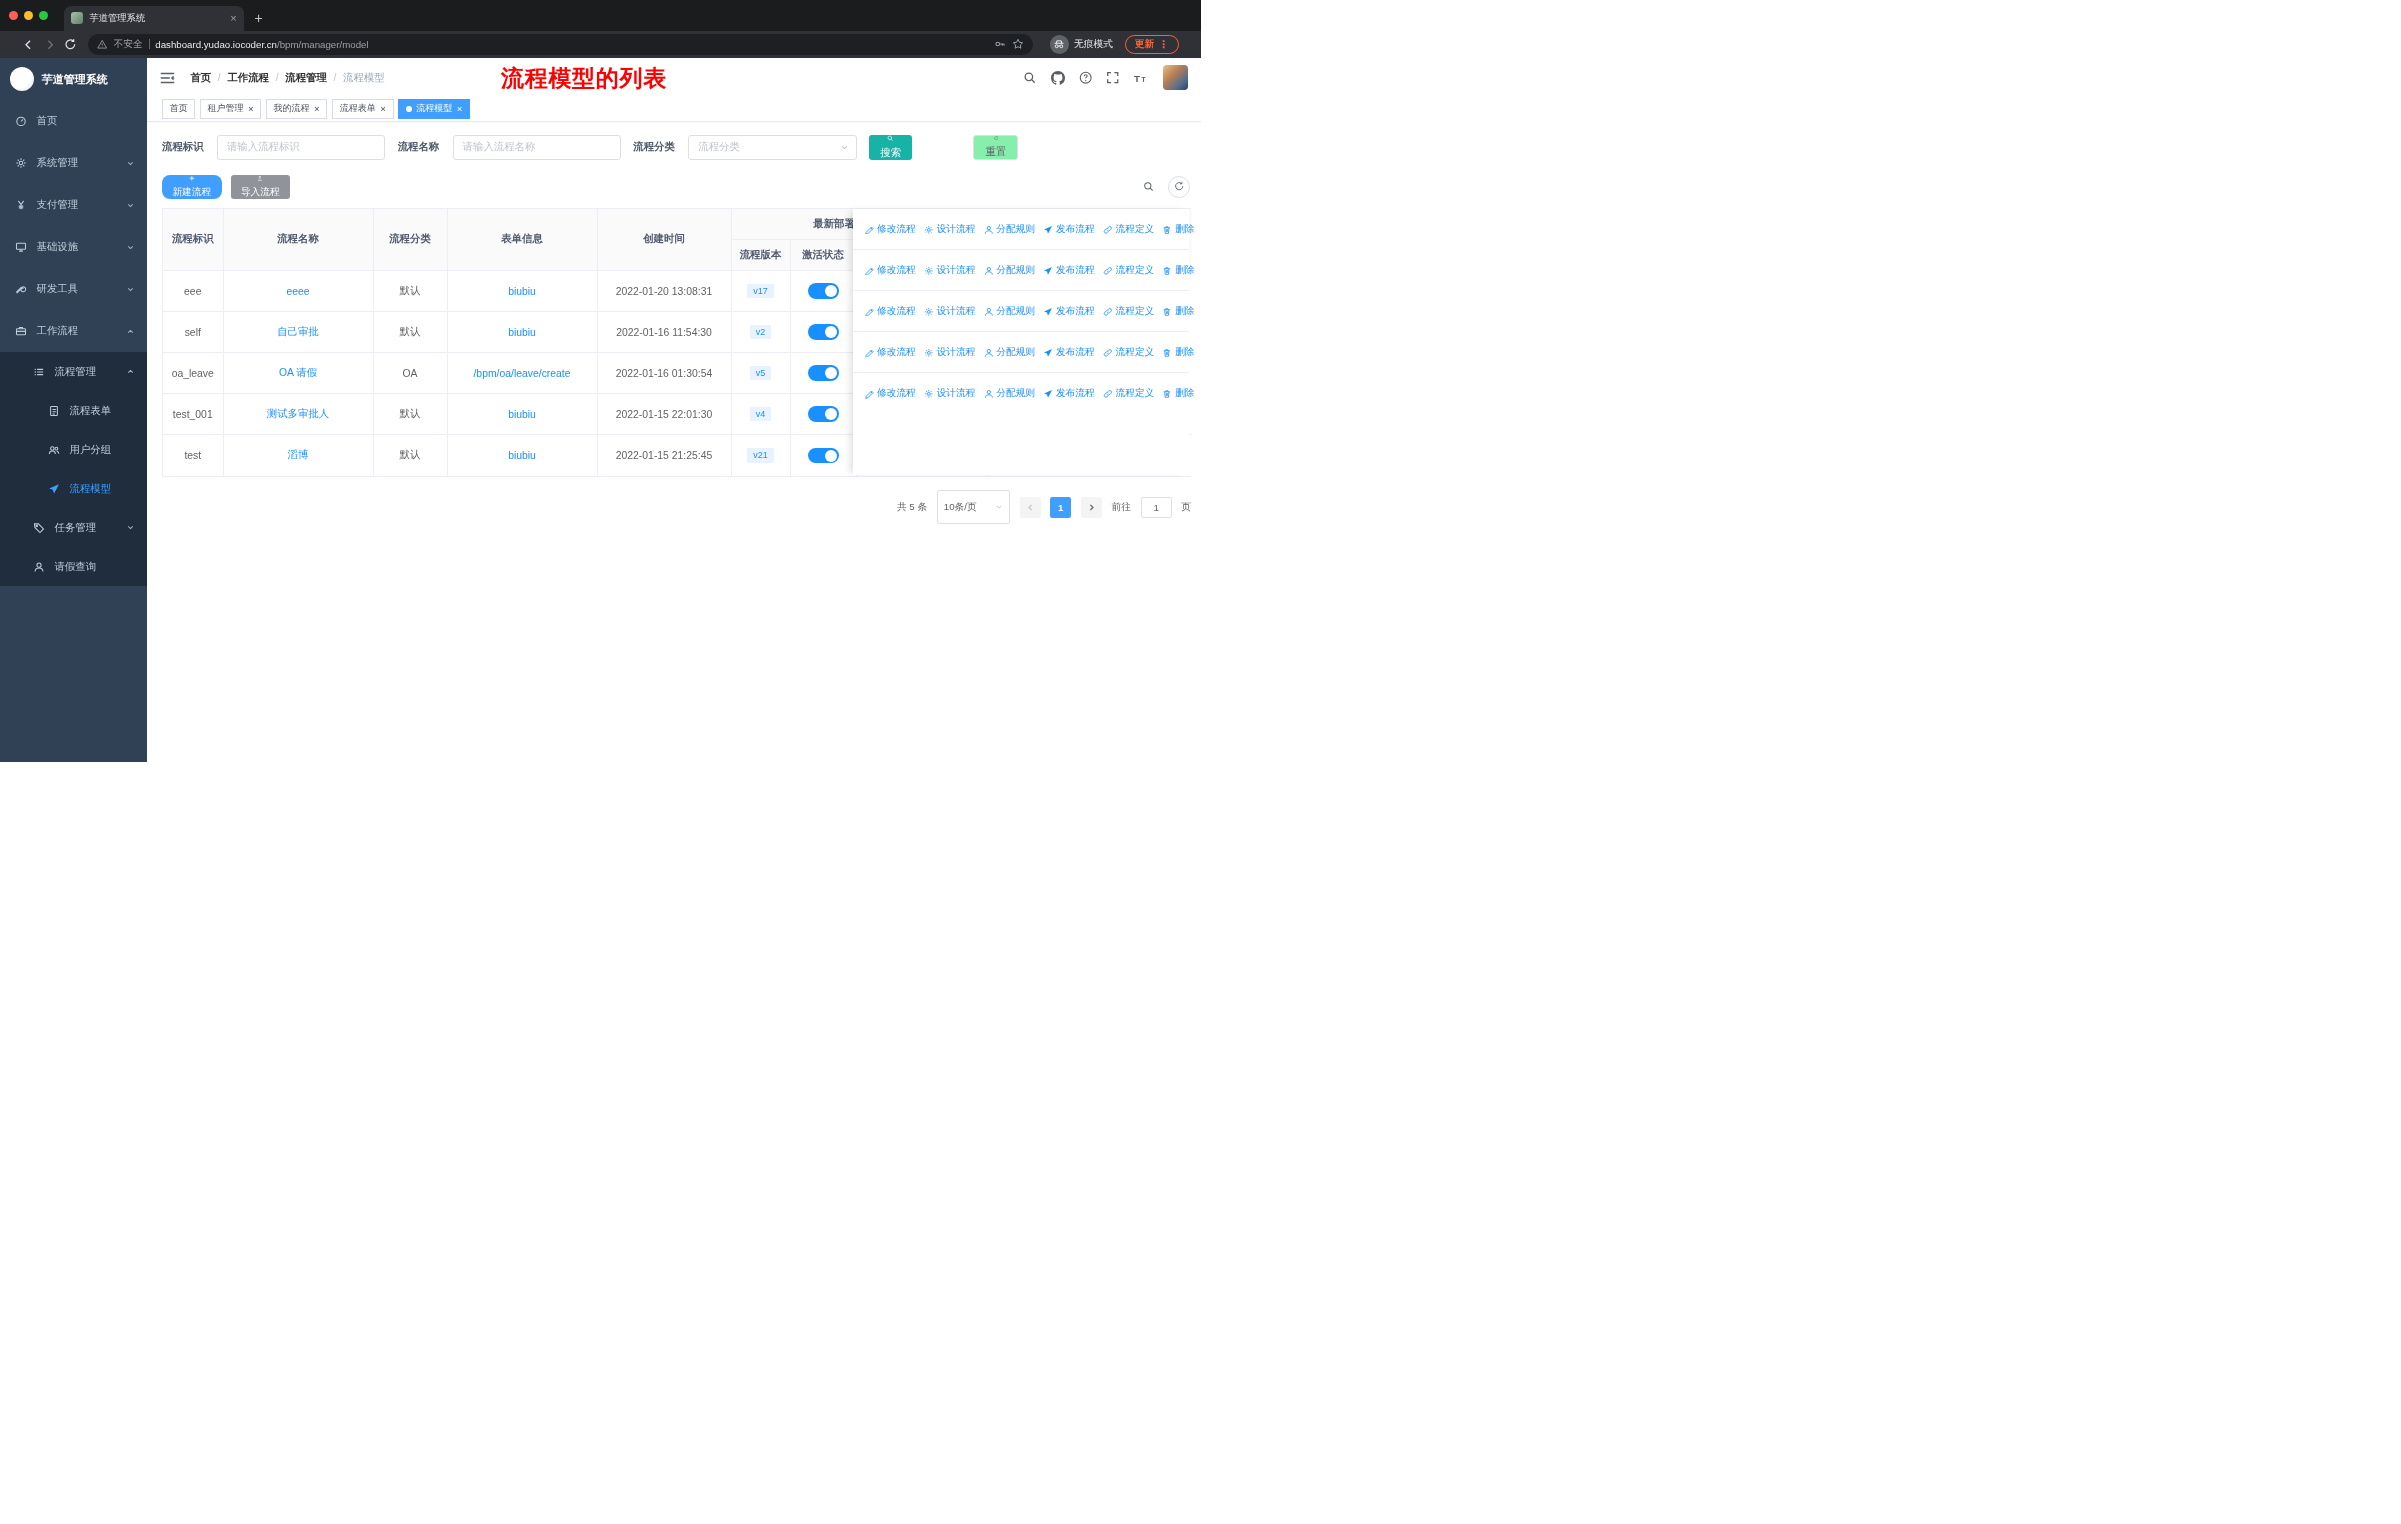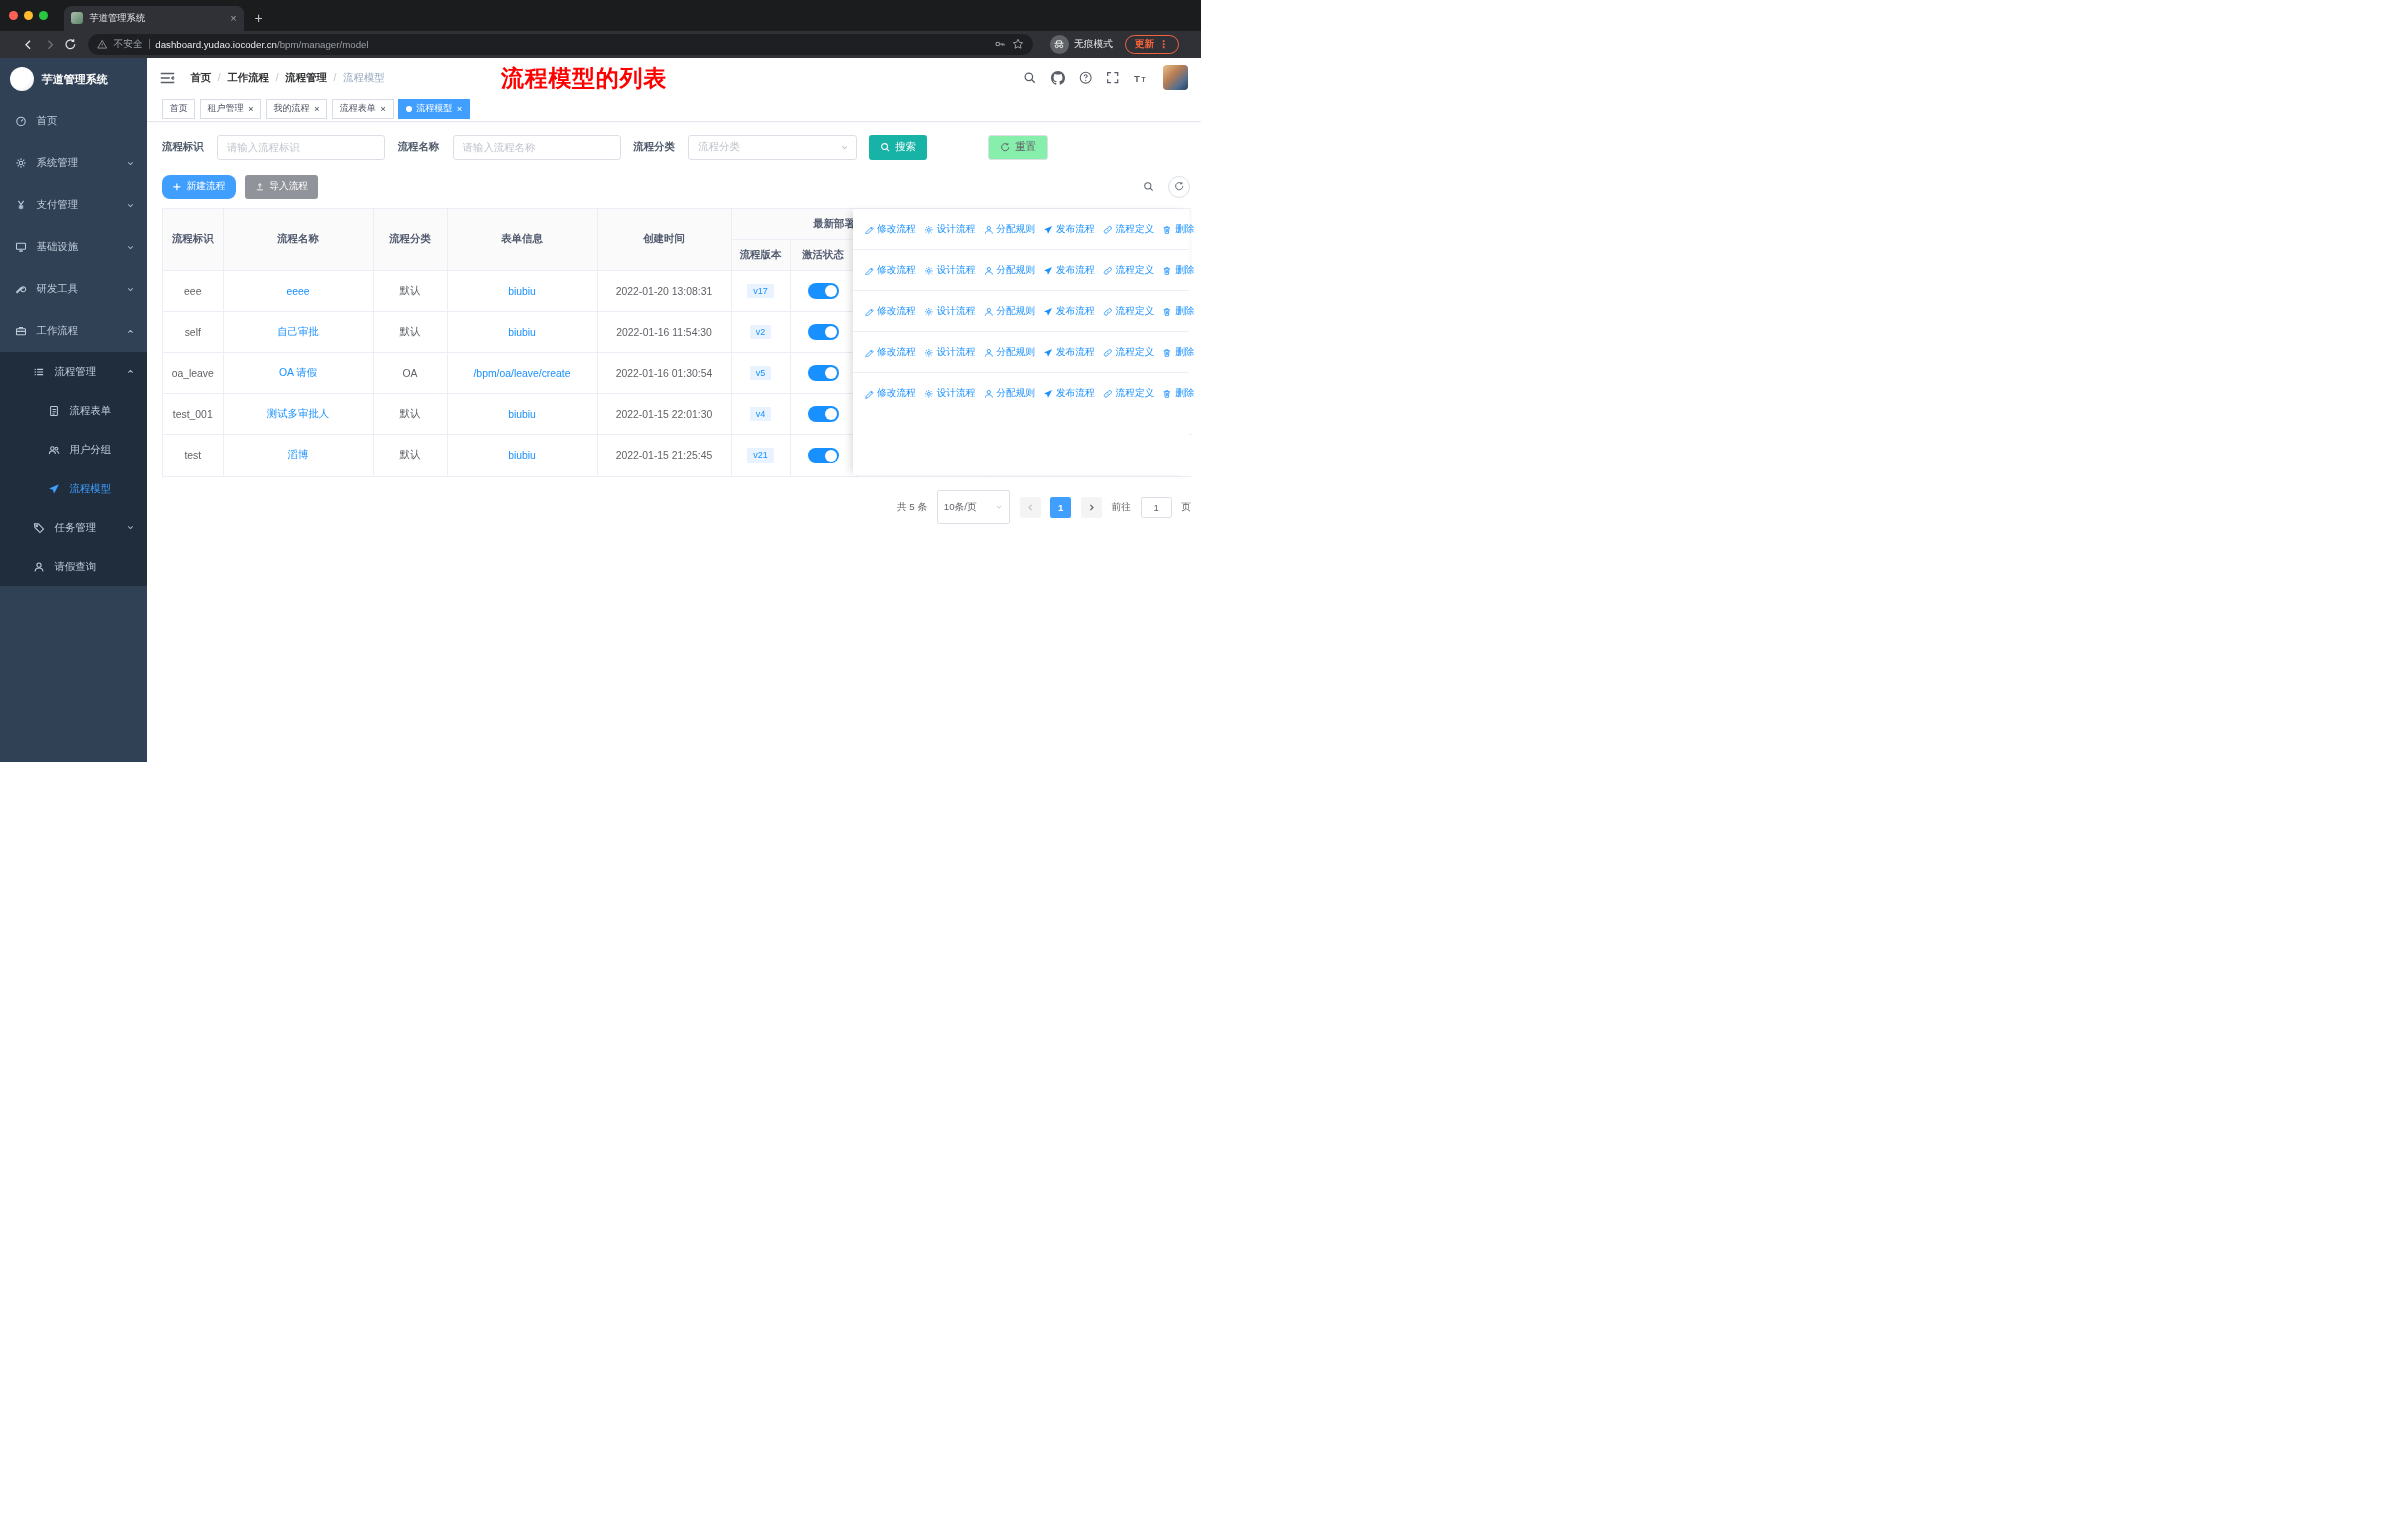--- a/index.html
+++ b/index.html
@@ -85,27 +85,27 @@
   .tag .close::before{content:"×";}
   .tag.active{background:var(--accent-blue,#409eff);border-color:var(--accent-blue,#409eff);color:#fff;}
   .tag .dot-w{width:6px;height:6px;border-radius:50%;background:#fff;flex:none;}
 
   
   .content{padding:12.7px 11px 0 15px;}
   .filter-row{display:flex;align-items:center;}
   .f-label{font-size:10.4px;font-weight:700;color:#4e5969;margin-right:13.4px;white-space:nowrap;}
   .f-input{width:168px;height:25px;border:0.7px solid #dcdfe6;border-radius:3px;padding:0 9px;
     font-size:10.4px;color:#606266;outline:none;margin-right:12.7px;
-    font-family:Liberation Sans, sans-serif;}
+    font-family:Liberation Mono, monospace;}
   .f-input::placeholder{color:#bfc4cc;}
   .f-select{width:169px;height:25px;border:0.7px solid #dcdfe6;border-radius:3px;padding:0 7.4px 0 9px;
     display:flex;align-items:center;justify-content:space-between;color:#bfc4cc;font-size:10.4px;
     margin-right:12px;cursor:pointer;background:#fff;}
   .btn{height:25px;border-radius:3px;border:none;display:inline-flex;align-items:center;gap:4.5px;
-    font-size:10.4px;padding:0 11px;cursor:pointer;font-family:inherit;}
+    font-size:10.4px;padding:0 11px;cursor:pointer;font-family:inherit;flex-direction:column;}
   .btn-search{background:var(--teal,#17b3a6);color:#fff;margin-right:13.4px;}
   .btn-reset{background:#86efac;color:#606266;border:0.7px solid #dcdfe6;margin-left:48px;}
 
   .action-row{display:flex;align-items:center;margin-top:15px;}
   .btn-sm{height:24px;font-size:9.7px;padding:0 10.4px;}
   .btn-create{background:var(--accent-blue,#409eff);color:#fff;margin-right:9px;border-radius:8px;}
   .btn-import{background:#909399;color:#fff;}
   .action-right{margin-left:auto;display:flex;align-items:center;gap:9px;}
   .circle-btn{width:22px;height:22px;border-radius:50%;border:0.7px solid #dcdfe6;background:#fff;
     display:grid;place-items:center;color:#5f6670;cursor:pointer;}

